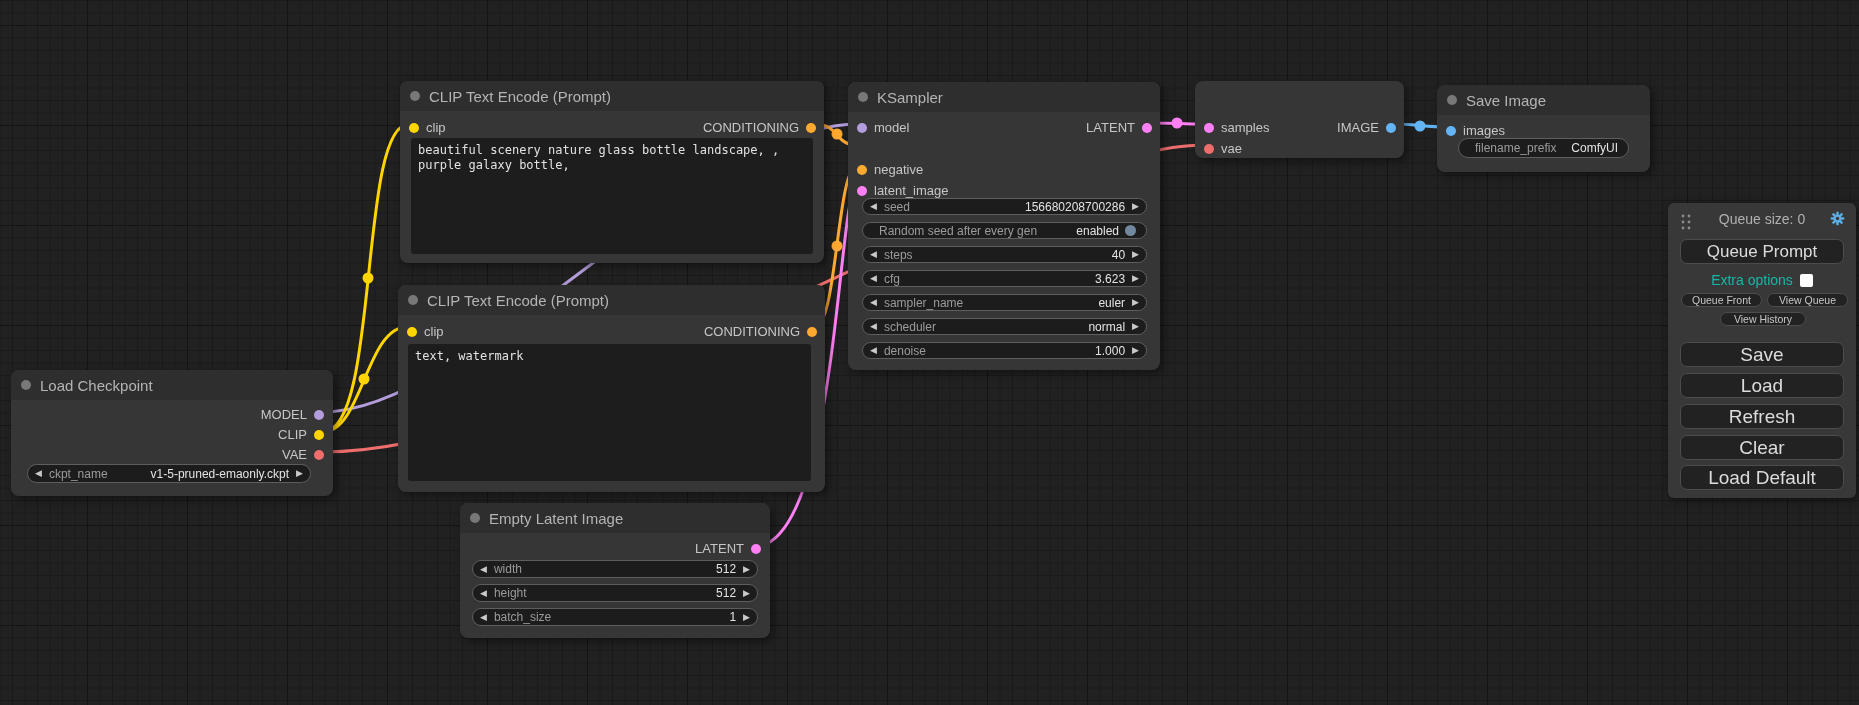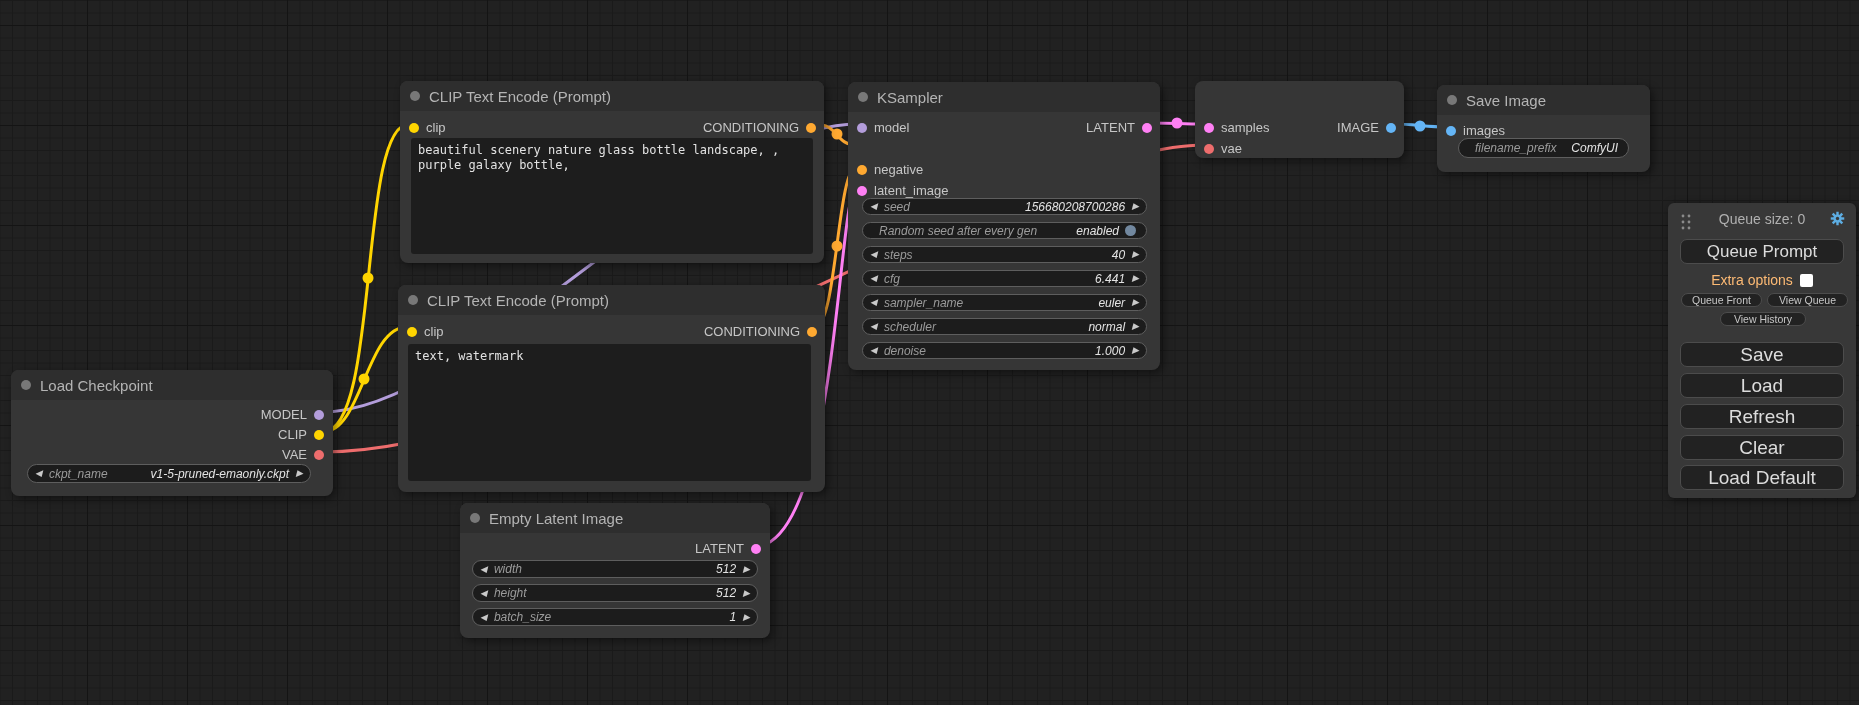--- a/index.html
+++ b/index.html
@@ -34,39 +34,39 @@
   .slot.out{padding-right:4px;margin-left:auto;} .slot.out .pdot{margin-left:7px;}
   .slot-label{color:#c6c6c6;font-size:13px;white-space:nowrap;}
   .c-model{background:#b39ddb}.c-clip{background:#ffd500}.c-vae{background:#ee6d6d}
   .c-cond{background:#ffa931}.c-latent{background:#ff80f4}.c-image{background:#64b5f6}
 
   .prompt-box{position:absolute;background:#1d1d1d;border-radius:3px;
       font-family:"DejaVu Sans Mono", monospace;font-size:12px;line-height:15px;
       color:#e2e2e2;padding:5px 7px;box-sizing:border-box;white-space:pre-wrap;word-break:break-word;}
 
   .widget{position:relative;height:17px;border:1px solid #5e5e5e;border-radius:10px;background:#1c1c1c;
-      display:flex;align-items:center;box-sizing:border-box;font-size:12px;margin-bottom:7px;font-style:italic;}
+      display:flex;align-items:center;box-sizing:border-box;font-size:12px;margin-bottom:7px;}
   .widget .arrow{color:#c9c9c9;font-size:9px;line-height:1;padding:0 7px;flex:0 0 auto;}
   .widget .wlabel{color:#9b9b9b;white-space:nowrap;}
   .widget .wvalue{color:#e3e3e3;margin-left:auto;white-space:nowrap;}
   .widget.noarrows{padding:0 10px 0 16px;}
   .toggle-dot{width:11px;height:11px;border-radius:50%;background:#72889f;margin-left:6px;flex:0 0 auto;}
 
   
   #queue-panel{position:absolute;left:1668px;top:203px;width:188px;height:295px;z-index:3;
       background:#383838;border-radius:6px;box-shadow:2px 2px 8px rgba(0,0,0,.5);}
   .qbtn{position:absolute;background:#222;border:1px solid #4c4c4c;border-radius:7px;color:#dcdcdc;
       display:flex;align-items:center;justify-content:center;box-sizing:border-box;cursor:pointer;}
   .qbtn.big{left:12px;width:164px;height:25px;font-size:19px;}
   .qbtn.pill{border-radius:9px;font-size:10.5px;height:14px;color:#c7c7c7;}
   #queue-size{position:absolute;top:8px;left:0;right:0;text-align:center;color:#b0b0b0;font-size:14px;}
   #drag-handle{position:absolute;left:12px;top:10px;}
   #gear-btn{position:absolute;right:11px;top:8px;width:15px;height:15px;cursor:pointer;}
   #extra-options-row{position:absolute;top:69px;left:0;right:0;display:flex;align-items:center;justify-content:center;}
-  #extra-options-row .xlabel{color:#fdba74;font-size:14px;margin-right:7px;}
+  #extra-options-row .xlabel{color:#14b8a6;font-size:14px;margin-right:7px;}
   #extra-checkbox{width:13px;height:13px;background:#fff;border-radius:2px;}
 </style>
 </head>
 <body>
 
 <svg id="wires" width="1859" height="705">
   <path class="w-model" d="M323,412 C470,412 700,124 857,124"></path>
   <path class="w-vae" d="M323,452 C580,452 1020,145 1204,145"></path>
   <path class="w-latent" d="M760,546 C838,530 838,186 857,186"></path>
   <path class="w-clip" d="M323,432 C380,432 358,124 409,124"></path>
@@ -191,21 +191,21 @@
     </div>
     <div class="widget">
       <span class="arrow">◀</span>
       <span class="wlabel">steps</span>
       <span class="wvalue">40</span>
       <span class="arrow">▶</span>
     </div>
     <div class="widget">
       <span class="arrow">◀</span>
       <span class="wlabel">cfg</span>
-      <span class="wvalue">6.441</span>
+      <span class="wvalue">3.623</span>
       <span class="arrow">▶</span>
     </div>
     <div class="widget">
       <span class="arrow">◀</span>
       <span class="wlabel">sampler_name</span>
       <span class="wvalue">euler</span>
       <span class="arrow">▶</span>
     </div>
     <div class="widget">
       <span class="arrow">◀</span>

